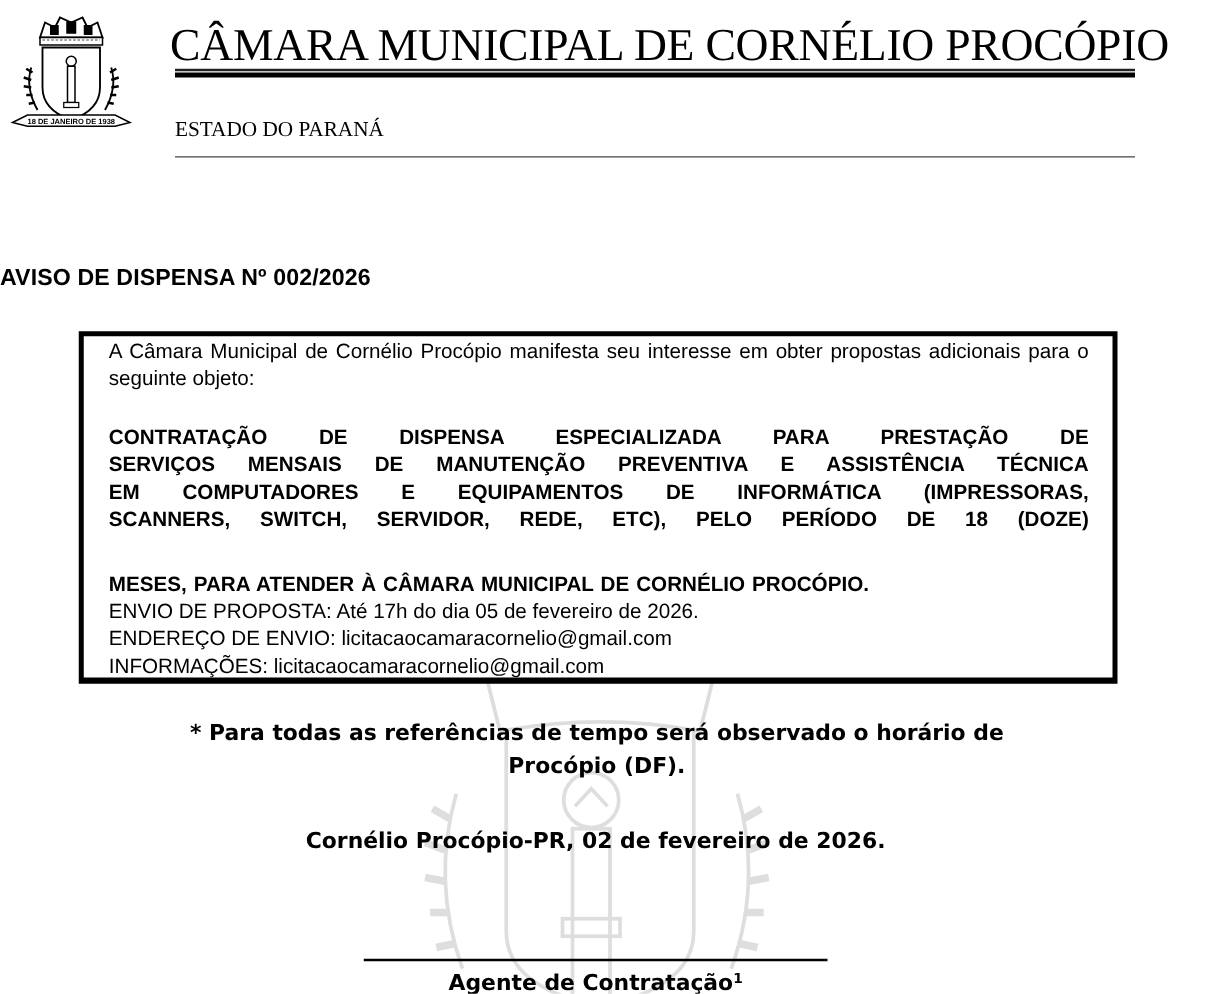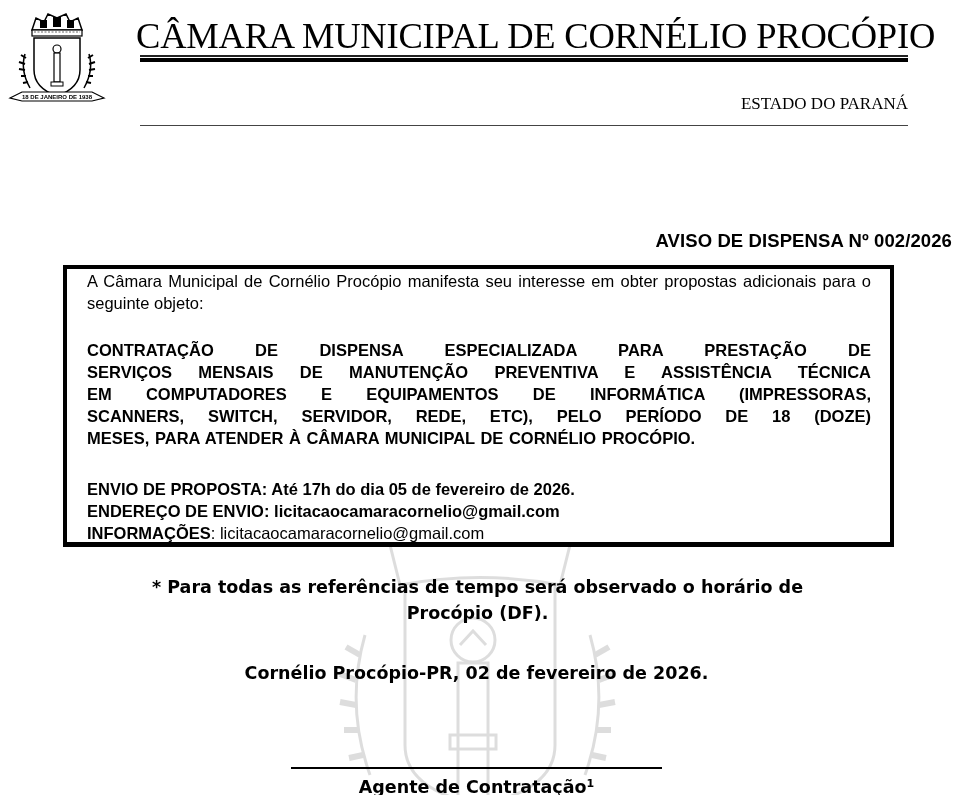--- a/index.html
+++ b/index.html
@@ -9,52 +9,51 @@
     
     .crest { left: 4px; top: 8px; width: 106px; height: 96px; }
     .title {
       left: 136px; top: 14px; width: 780px;
       font-family: "Liberation Serif", serif; font-size: 36.5px; line-height: 44px;
       letter-spacing: -0.2px; white-space: nowrap;
     }
     .rule-double-thin { left: 140px; top: 55px; width: 768px; height: 1.5px; background: #222; }
     .rule-double-thick { left: 140px; top: 58px; width: 768px; height: 4px; background: #000; }
     .state {
-      left: 140px; top: 94px; width: 768px; text-align: right;
+      left: 140px; top: 94px; width: 768px; text-align: left;
       font-family: "Liberation Serif", serif; font-size: 17px; line-height: 20px;
     }
     .rule-thin { left: 140px; top: 124.5px; width: 768px; height: 1.5px; background: #444; }
 
     
     .watermark { left: 330px; top: 545px; width: 300px; height: 260px; opacity: 0.13; }
 
     
     .heading {
-      left: 0; top: 210px; width: 952px; text-align: right;
+      left: 0; top: 210px; width: 952px; text-align: left;
       font-family: "Liberation Sans", sans-serif; font-weight: bold; font-size: 18.5px; line-height: 24px;
       letter-spacing: 0.1px;
-      margin-top: 19px;
     }
 
     
     .notice-box {
       left: 63px; top: 265px; width: 808px; height: 273px;
       border: 4px solid #000; border-bottom-width: 5px; border-right-width: 4px; padding-left: 15px;
     }
     .box-text {
       position: absolute; left: 20px; width: 784px;
       font-family: "Liberation Sans", sans-serif; font-size: 16.5px; line-height: 22px;
     }
     .intro { top: 1px; text-align: justify; }
     .object { top: 70px; font-weight: bold; text-align: justify; text-align-last: left; word-spacing: 1px; }
     .object span { display: block; text-align: justify; text-align-last: justify; }
-    .object span.last { text-align-last: left; }
+    .object span.last { text-align-last: left; margin-top: 30px; }
     .info { top: 209px; }
     .info div { white-space: nowrap; }
-    .b { font-weight: bold; }
+    .b { font-weight: normal; }
 
     
     .footnote-time {
       left: 0; top: 574px; width: 955px; text-align: center;
       font-family: "DejaVu Sans", sans-serif; font-weight: bold; font-size: 17.5px; line-height: 26px;
     }
     .date-line {
       left: 0; top: 660px; width: 953px; text-align: center;
       font-family: "DejaVu Sans", sans-serif; font-weight: bold; font-size: 17.5px; line-height: 26px;
     }

